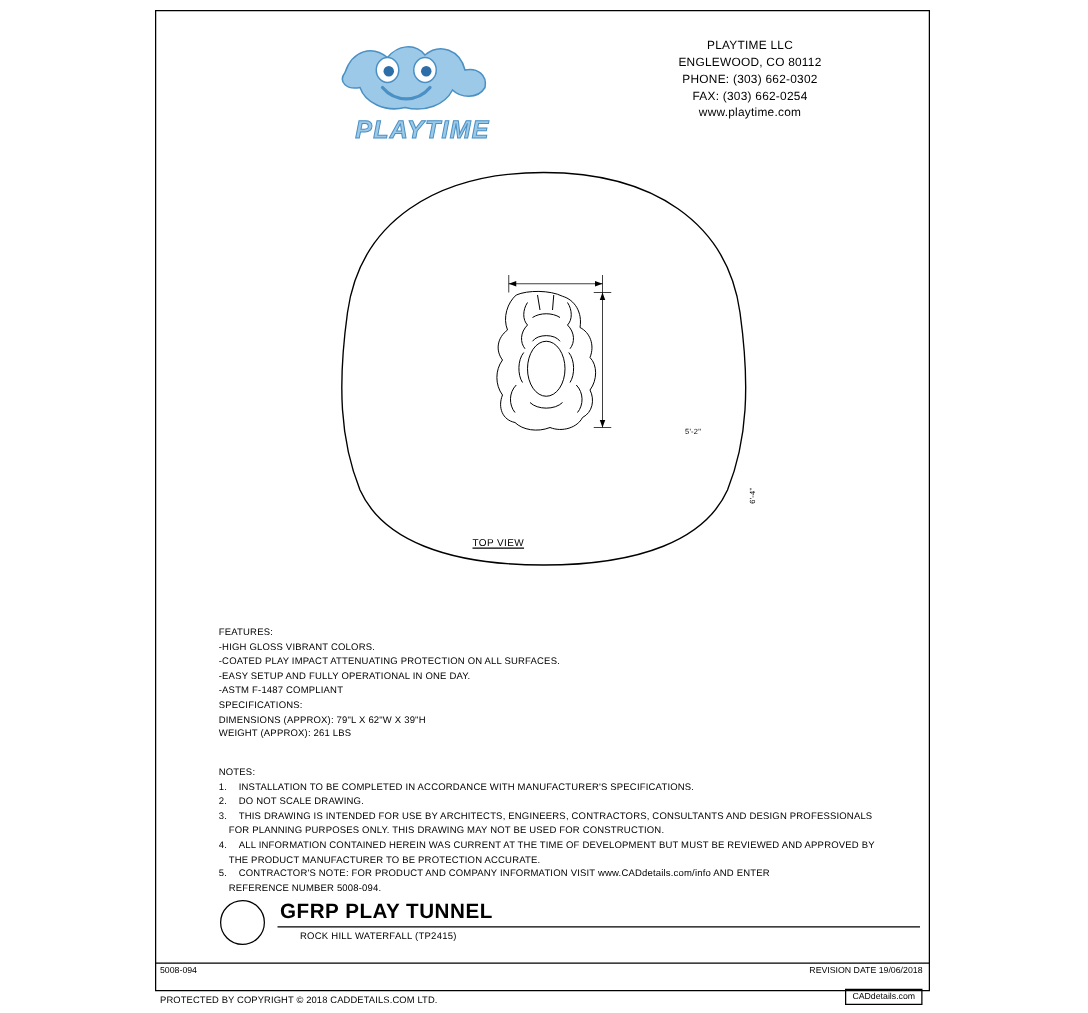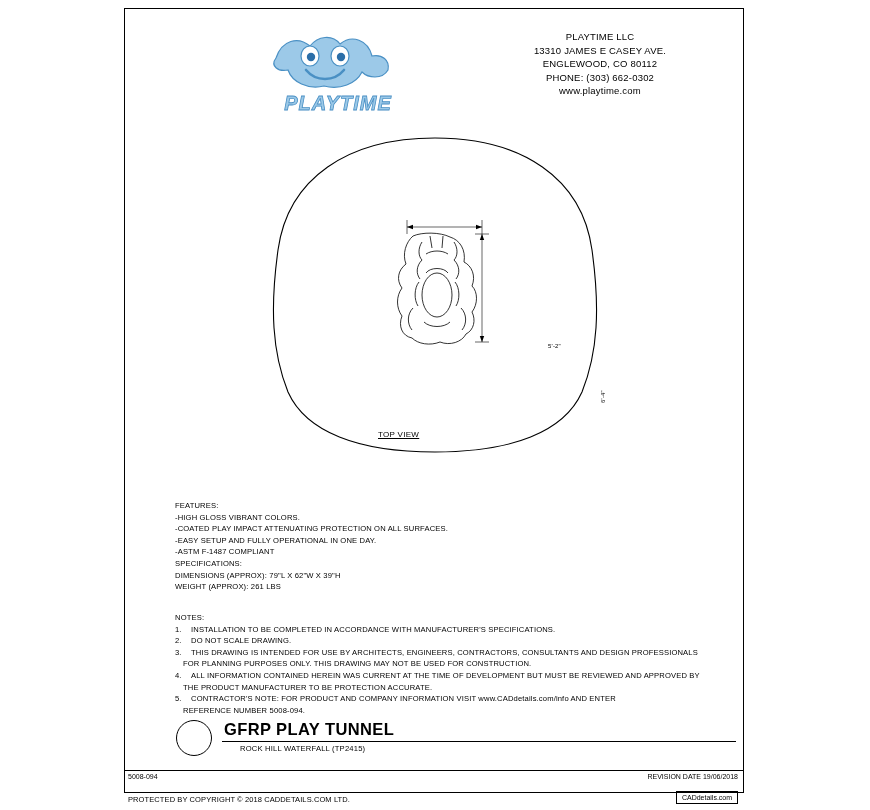--- a/index.html
+++ b/index.html
@@ -216,23 +216,23 @@
         <circle cx="47" cy="27" r="4.2"></circle>
         <circle cx="77" cy="27" r="4.2"></circle>
       </g>
       <path d="M42 40 C 52 52, 70 52, 80 40" fill="none" stroke="#4a90c4" stroke-width="2.6" stroke-linecap="round"></path>
       <text x="74" y="80" text-anchor="middle" font-family="Liberation Sans, sans-serif" font-size="20" font-weight="bold" font-style="italic" fill="#9cc9e8" stroke="#4a90c4" stroke-width="0.8" letter-spacing="1">PLAYTIME</text>
     </svg>
   </div>
 
   <div class="company">
     <div class="line">PLAYTIME LLC</div>
-    <div class="line">13310 JAMES E CASEY AVE.</div>
     <div class="line">ENGLEWOOD, CO 80112</div>
     <div class="line">PHONE: (303) 662-0302</div>
+    <div class="line">FAX: (303) 662-0254</div>
     <div class="line">www.playtime.com</div>
   </div>
 
   <div class="drawing">
     <svg width="610" height="330" viewBox="0 0 610 330">
 
       <path d="M305 8 C 392 8, 452 48, 462 120 C 470 178, 468 222, 452 262 C 434 302, 382 322, 305 322 C 228 322, 176 302, 158 262 C 142 222, 140 178, 148 120 C 158 48, 218 8, 305 8 Z" fill="none" stroke="#000" stroke-width="1.1"></path>
 
       <g stroke="#000" stroke-width="0.6" fill="none">
         <line x1="277" y1="90" x2="277" y2="104"></line>

